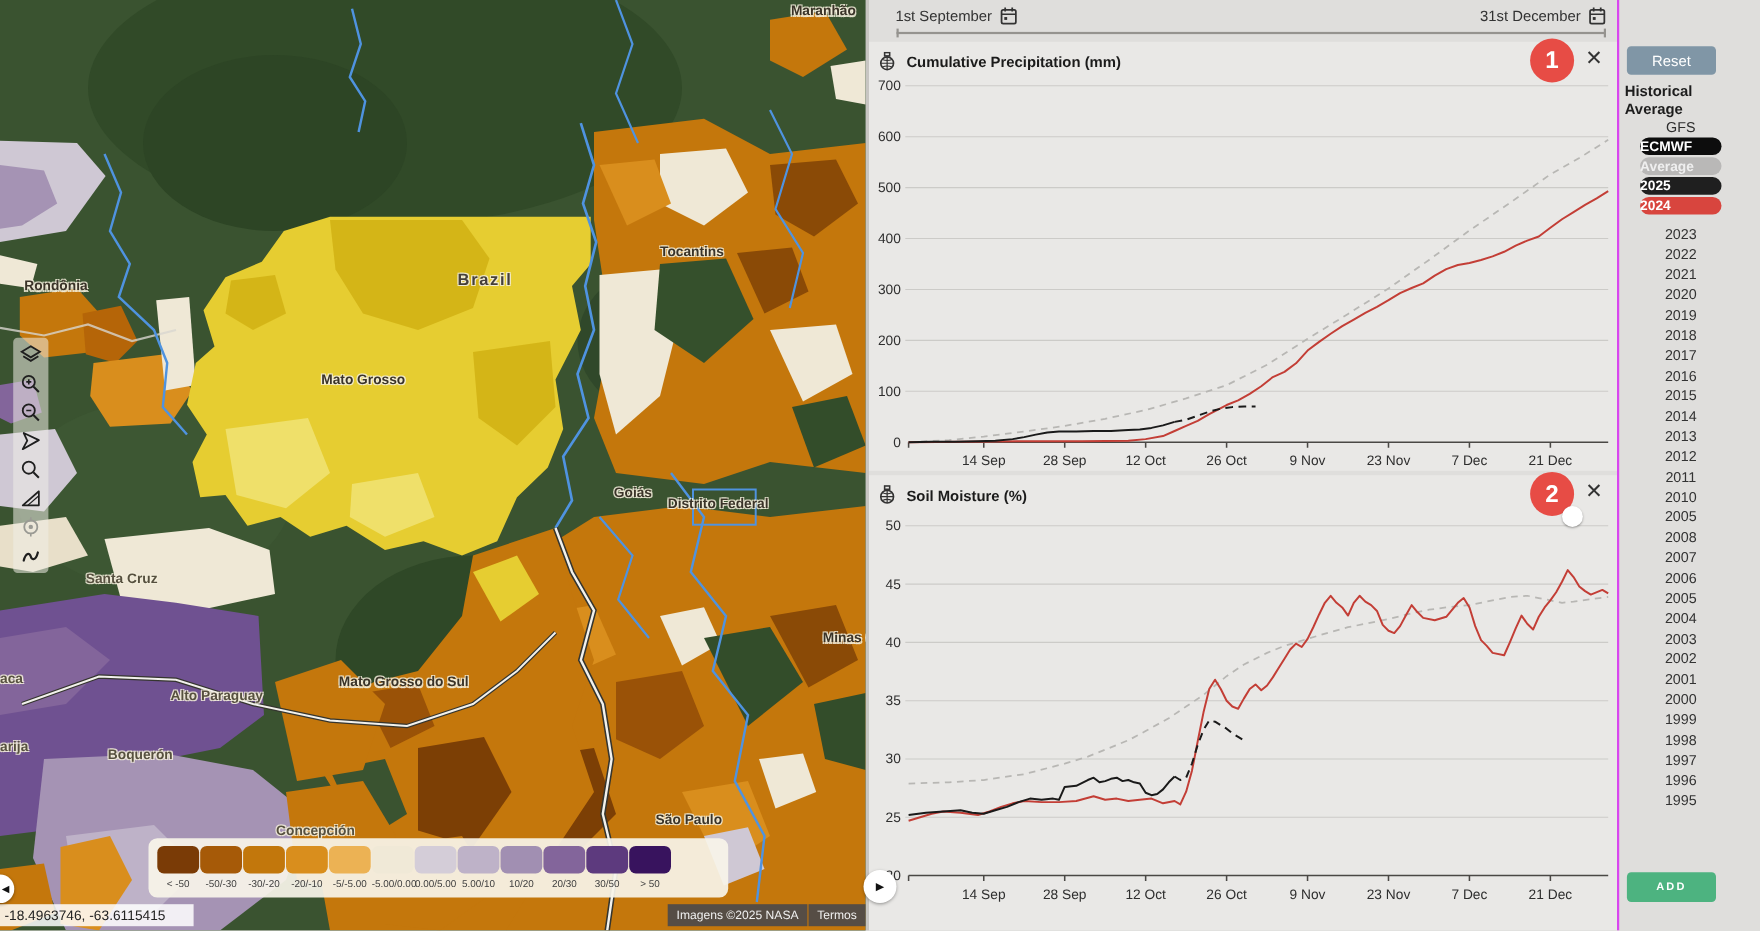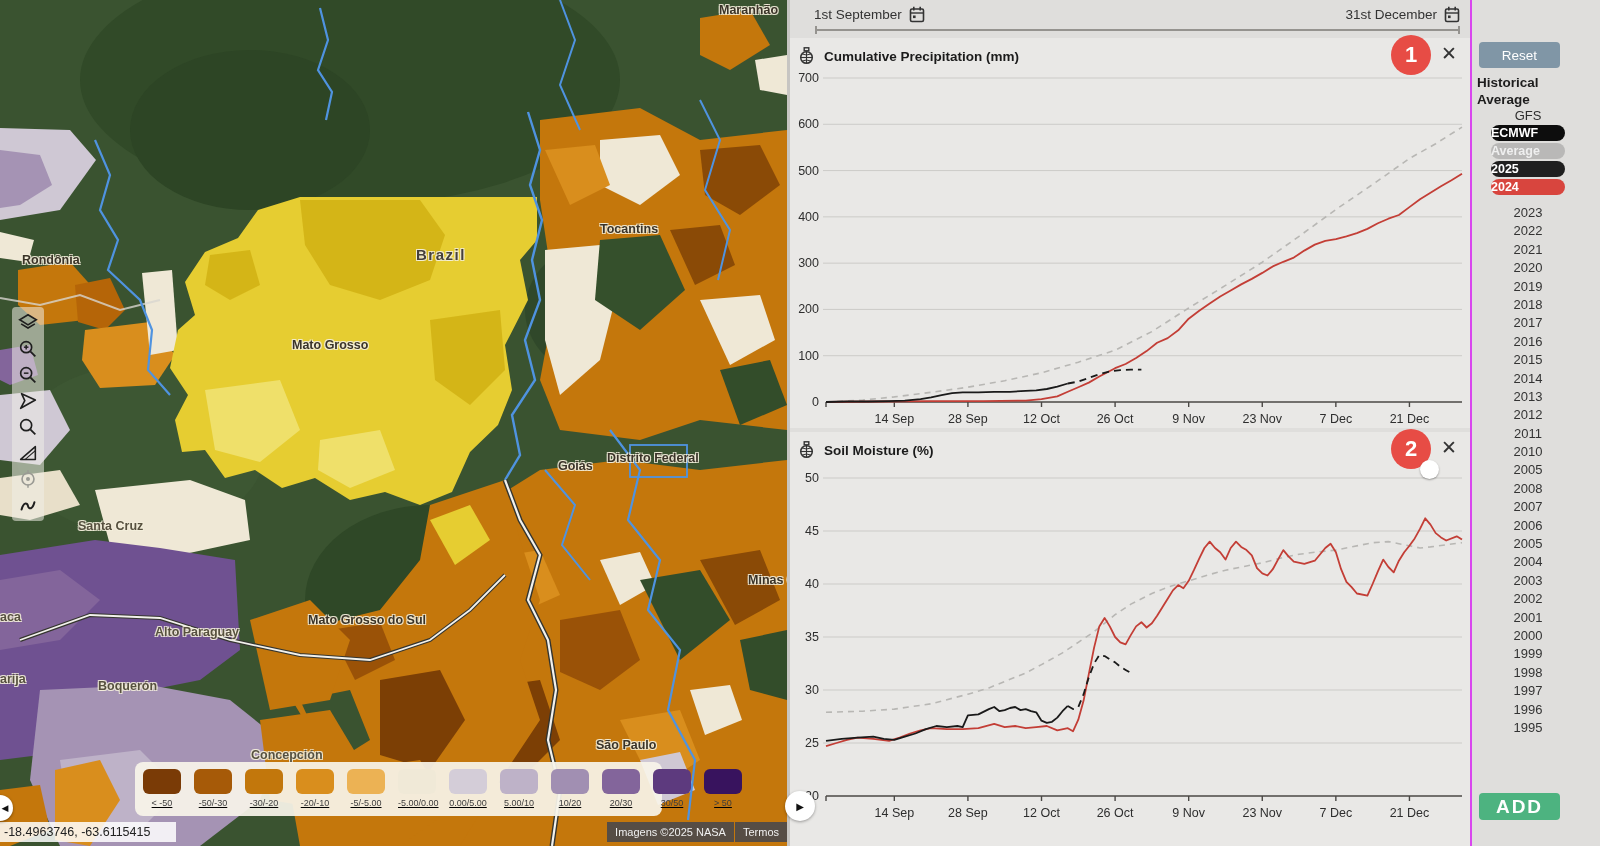--- a/index.html
+++ b/index.html
@@ -17,21 +17,21 @@
   .map-label.foreign { font-size:12.5px; color:#56503f; }
 
   .map-toolbar { position:absolute; left:12px; top:307px; width:32px; z-index:10;
     background:rgba(238,237,229,.55); border-radius:4px; padding:3px 0;
     display:flex; flex-direction:column; align-items:center; }
   .tool-btn { width:28px; height:26px; display:flex; align-items:center; justify-content:center; cursor:pointer; }
 
   .legend { position:absolute; left:135px; top:762px; width:527px; z-index:20;
     background:rgba(247,244,234,.93); border-radius:8px; padding:7px 8px 8px; }
   .legend-title { font-size:13px; font-weight:bold; color:#222; margin-bottom:7px; }
-  .legend-swatches { display:flex; gap:13px;text-decoration:underline; }
+  .legend-swatches { display:flex; gap:1px; }
   .legend-item { width:38px; flex:0 0 38px; text-align:center; }
   .legend-color { height:25px; border-radius:6px; }
   .legend-label { font-size:9px; color:#3d3d3d; margin-top:4px; white-space:nowrap; }
 
   .coords-bar { position:absolute; left:0; top:822px; z-index:30; background:rgba(255,255,255,.85);
     font-size:12.5px; color:#222; padding:3px 26px 3px 4px; }
 
   .map-attribution { position:absolute; right:0; top:822px; z-index:25; display:flex; gap:1px; }
   .map-attribution span { background:rgba(59,66,84,.8); color:#f0f0f0; font-size:11px; padding:4px 8px; }
 
@@ -74,21 +74,21 @@
     border:none; border-radius:4px; font-size:13.5px; font-family:inherit; cursor:pointer; }
   .group-label { position:absolute; top:75px; left:5px; font-weight:bold; font-size:13.5px; color:#1d1d1d;
     line-height:1.25; width:80px; }
   .series-list { position:absolute; top:107px; left:0; width:112px; display:flex; flex-direction:column; align-items:center; }
   .series-item.plain { font-size:13px; color:#2e2e2e; height:17px; line-height:17px; cursor:pointer; }
   .series-item.pill { width:74px; border-radius:9px; font-size:12.5px; font-weight:bold;
     height:16px; line-height:16px; margin:1px 0; cursor:pointer; }
   .year-item { font-size:13px; color:#333; height:18.4px; line-height:18.4px; cursor:pointer; }
   .years-list { position:absolute; top:204px; left:0; width:112px; display:flex; flex-direction:column; align-items:center; }
   .add-btn { position:absolute; bottom:26px; left:7px; width:81px; height:27px; background:#4db380; color:#fff;
-    border:none; border-radius:4px; font-size:19px; font-weight:bold; letter-spacing:2px; font-family:inherit; cursor:pointer;text-align:center; }
+    border:none; border-radius:4px; font-size:10px; font-weight:bold; letter-spacing:2px; font-family:inherit; cursor:pointer;text-align:center; }
 </style>
 </head>
 <body>
 
 <div class="map-panel">
   <svg class="map-canvas" width="787" height="846" viewBox="0 0 787 846">
     <rect width="787" height="846" fill="#3a5330"></rect>
     <ellipse cx="350" cy="80" rx="270" ry="125" fill="#314a28"></ellipse>
     <ellipse cx="620" cy="310" rx="95" ry="75" fill="#30482a"></ellipse>
     <ellipse cx="430" cy="600" rx="125" ry="95" fill="#2f4827"></ellipse>
@@ -171,21 +171,21 @@
     <path d="M20 640 L90 615 160 618 230 640 300 655 370 660 430 640 470 610 505 575" fill="none" stroke="#f2f1ec" stroke-width="1.8"></path>
     <rect x="630" y="445" width="57" height="32" fill="none" stroke="#4f93e0" stroke-width="1.8"></rect>
   </svg>
 
   <div id="mapLabels">
       <div class="map-label state" style="left: 719px; top: 3px;">Maranhão</div>
       <div class="map-label state" style="left: 600px; top: 222px;">Tocantins</div>
       <div class="map-label country" style="left: 416px; top: 246px;">Brazil</div>
       <div class="map-label state" style="left: 22px; top: 253px;">Rondônia</div>
       <div class="map-label state" style="left: 292px; top: 338px;">Mato Grosso</div>
-      <div class="map-label state" style="left: 558px; top: 459px;">Goiás</div>
+      <div class="map-label state" style="left: 558px; top: 441px;">Goiás</div>
       <div class="map-label state" style="left: 607px; top: 451px;">Distrito Federal</div>
       <div class="map-label state" style="left: 748px; top: 573px;">Minas Ge</div>
       <div class="map-label foreign" style="left: 78px; top: 519px;">Santa Cruz</div>
       <div class="map-label state" style="left: 308px; top: 613px;">Mato Grosso do Sul</div>
       <div class="map-label foreign" style="left: 155px; top: 625px;">Alto Paraguay</div>
       <div class="map-label foreign" style="left: 98px; top: 679px;">Boquerón</div>
       <div class="map-label foreign" style="left: 251px; top: 748px;">Concepción</div>
       <div class="map-label state" style="left: 596px; top: 738px;">São Paulo</div>
       <div class="map-label foreign" style="left: 0px; top: 610px;">aca</div>
       <div class="map-label foreign" style="left: 0px; top: 672px;">arija</div>

